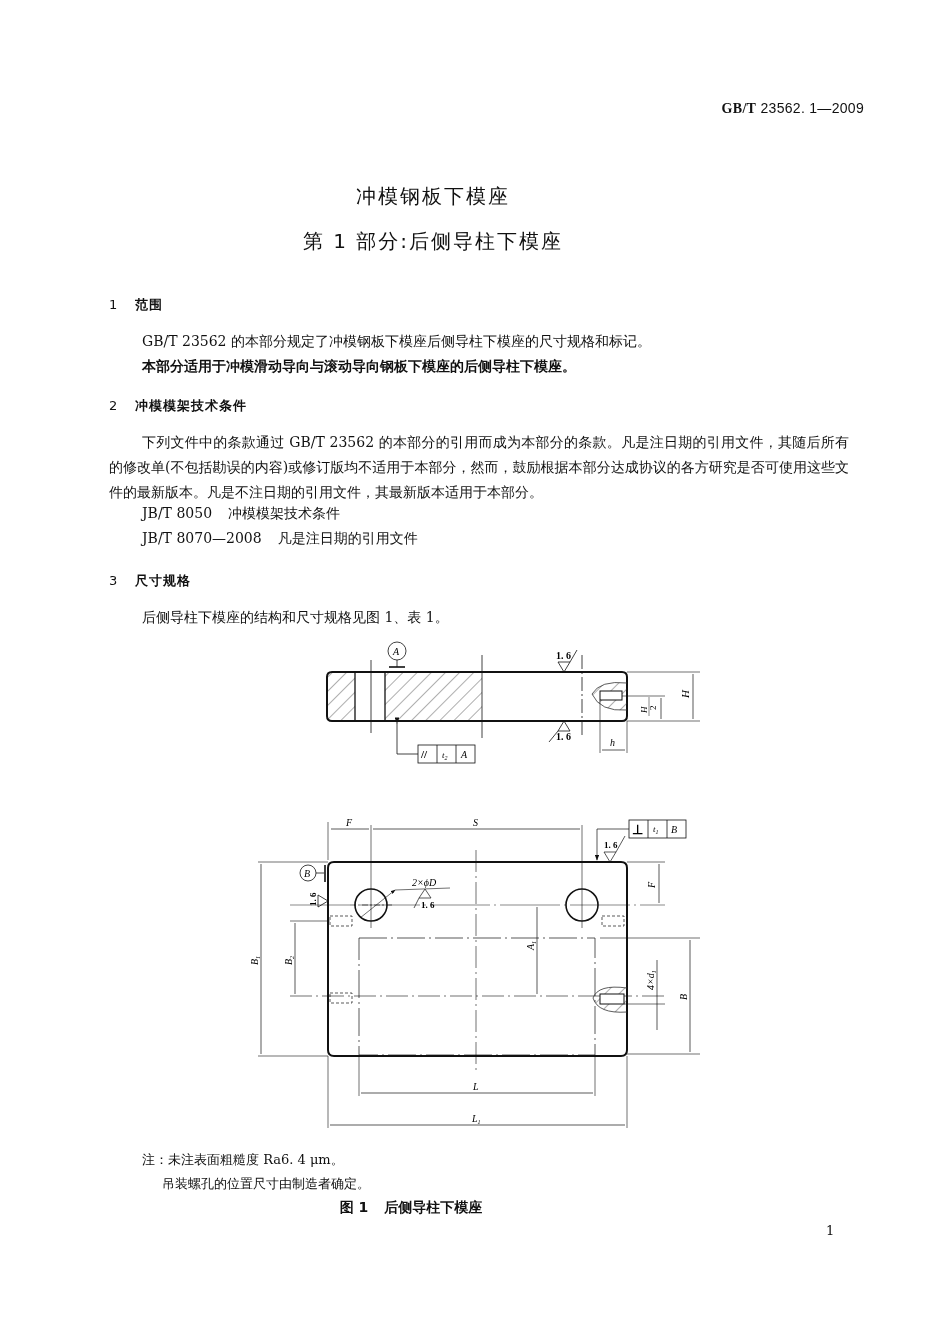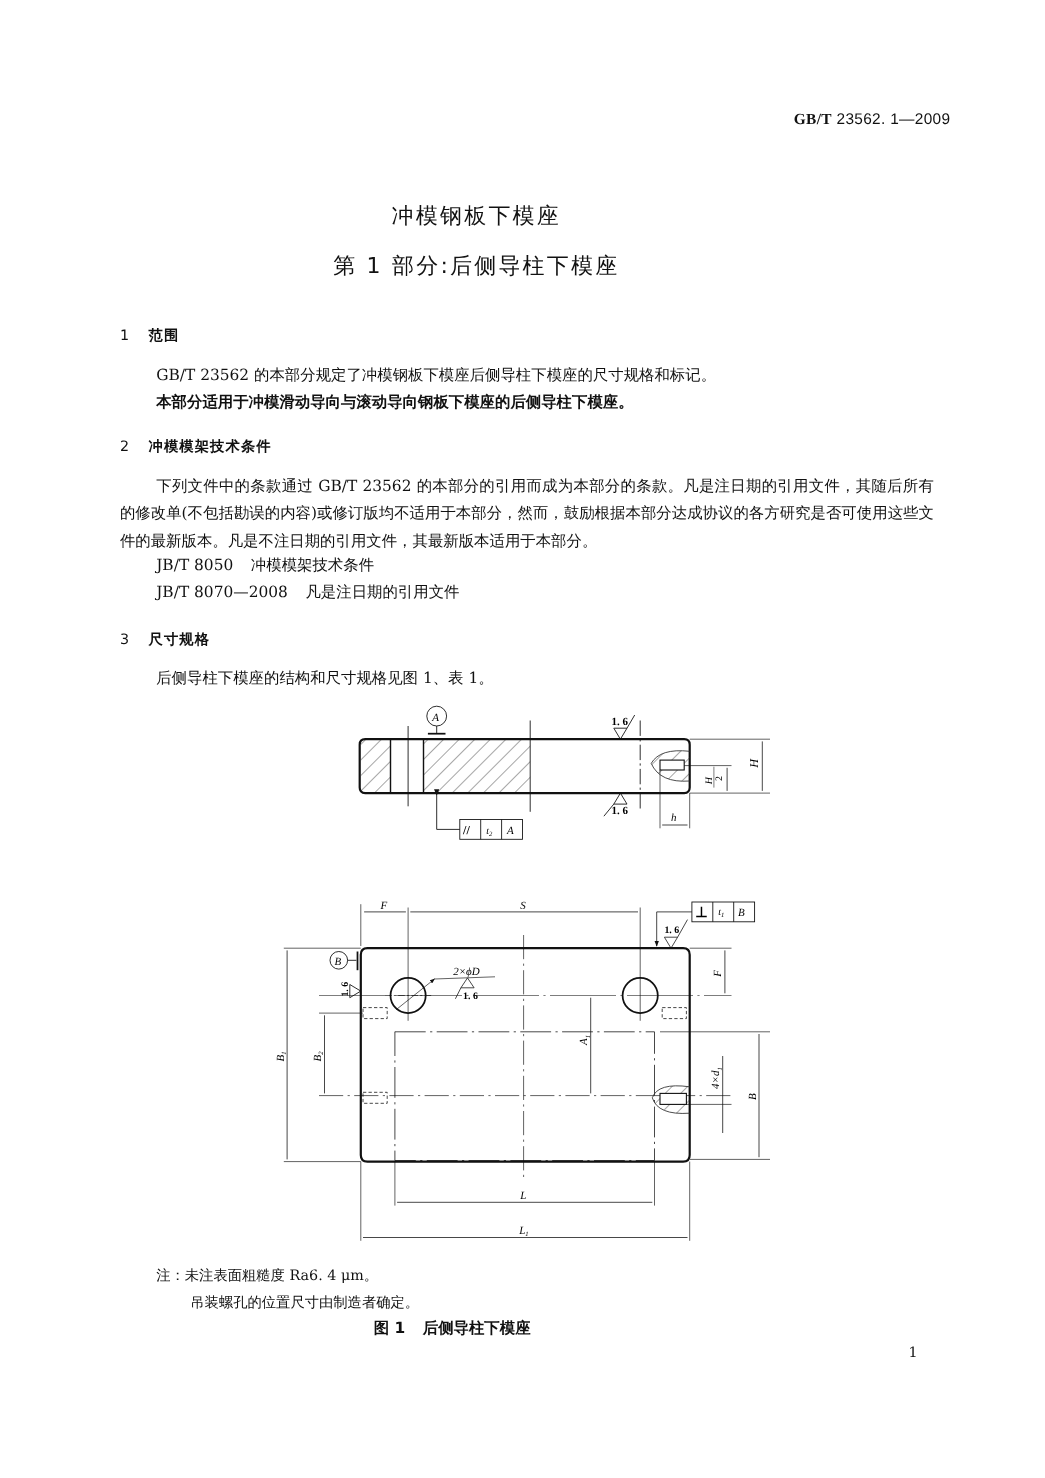--- a/index.html
+++ b/index.html
@@ -204,19 +204,19 @@
     <line x1="328" y1="1056" x2="328" y2="1128" stroke="#111" stroke-width="0.6"></line>
     <line x1="627" y1="1056" x2="627" y2="1128" stroke="#111" stroke-width="0.6"></line>
     <line x1="330" y1="1125" x2="625" y2="1125" stroke="#111" stroke-width="0.7"></line>
     <text x="472" y="1122" font-size="10">L<tspan font-size="6" dy="2">1</tspan></text>
   </g>
 </svg>
 
 <div class="abs note" style="left:142px;top:1151px;">
   <span>注：</span><span>未注表面粗糙度 Ra6. 4 μm。</span>
 </div>
-<div class="abs note" style="left:173px;top:1175px;">吊装螺孔的位置尺寸由制造者确定。</div>
+<div class="abs note" style="left:162px;top:1175px;">吊装螺孔的位置尺寸由制造者确定。</div>
 
 <div class="abs fig-caption" style="top:1199px;">
   <span class="n">图 1</span><span>后侧导柱下模座</span>
 </div>
 
 <div class="abs page-no">1</div>
 
 </body></html>

